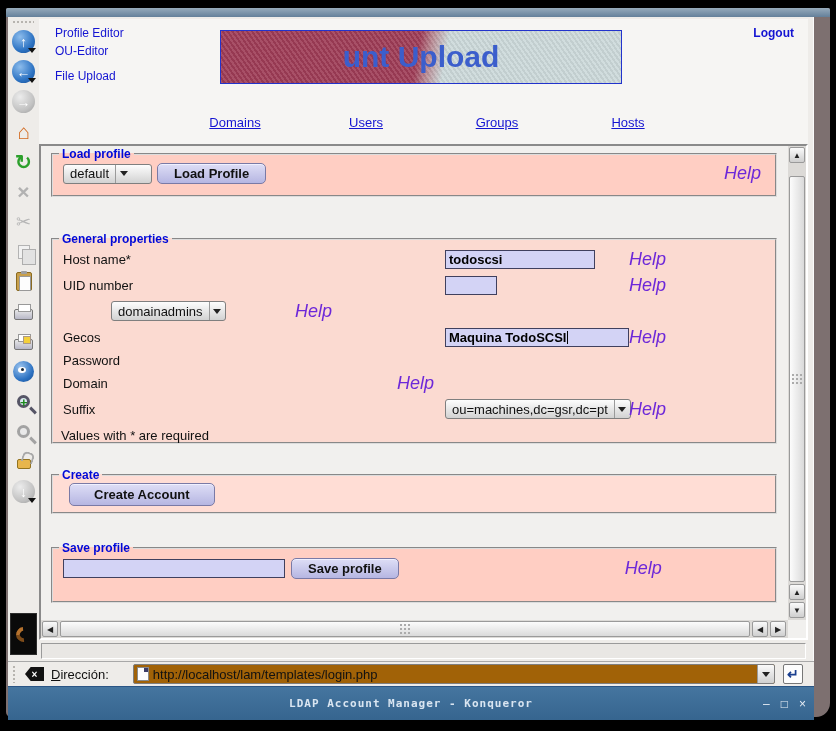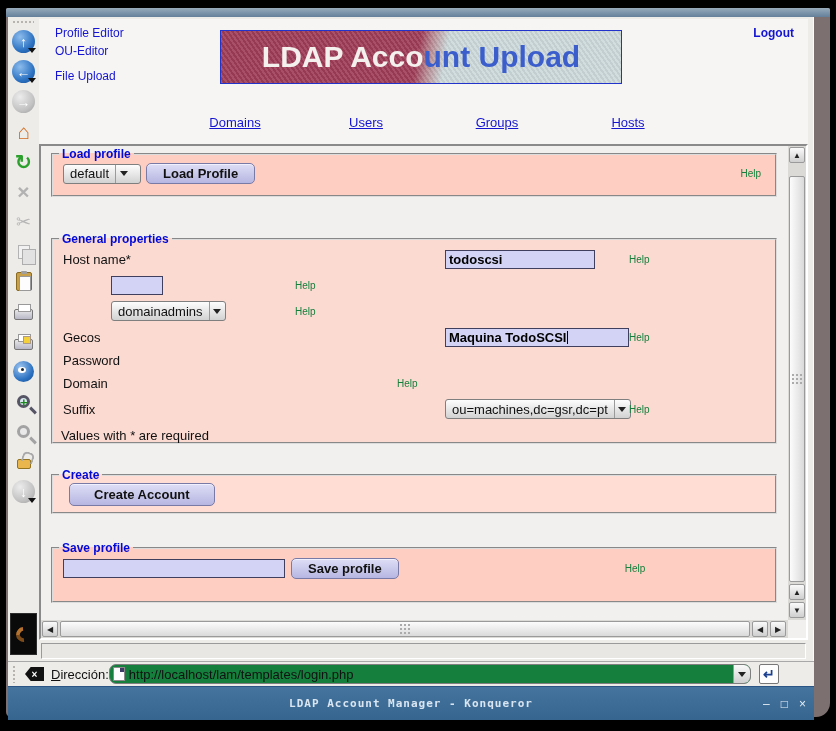--- a/index.html
+++ b/index.html
@@ -88,21 +88,21 @@
   legend { color:#0009d8; font-weight:bold; font-size:12px; margin-left:6px; padding:0 3px; }
   .fs-load   { top:1px;  height:50px; background:#ffcec3; }
   .fs-gen    { top:86px; height:212px; background:#fbdad1; }
   .fs-create { top:322px; height:46px; background:#ffddd5; }
   .fs-save   { top:395px; height:62px; background:#ffcec3; }
   fieldset { background-clip:padding-box; }
 
   .row { display:flex; align-items:center; padding-left:10px; }
   .lbl { width:334px; font-size:13px; color:#111; }
   .ctl { width:232px; display:flex; align-items:center;padding-left:48px; }
-  .help { color:#15803d; font-size:10px; cursor:pointer; }
+  .help { color:#6d28d9; font-size:18px; cursor:pointer;font-style:italic; }
 
   .tinput { background:#d3d3f5; border:1px solid #40405e; height:19px; display:inline-flex;
       align-items:center; padding:0 3px; font-size:13px; font-weight:bold; color:#000; cursor:text; }
   .caret { display:inline-block; width:1px; height:13px; background:#000; margin-left:1px; }
   .kselect { display:inline-flex; align-items:center; height:20px;
       background:linear-gradient(#fdfdfd,#d2d2d2); border:1px solid #7f7f7f; border-radius:3px;
       font-size:13px; color:#111; padding-left:6px; cursor:pointer; }
   .kselect .arr { width:16px; align-self:stretch; margin-left:6px; border-left:1px solid #9a9a9a;
       display:flex; align-items:center; justify-content:center; }
   .kselect .arr::before { content:""; border-left:4px solid transparent; border-right:4px solid transparent; border-top:5px solid #222; }
@@ -130,22 +130,22 @@
       border-bottom:1px solid #fff; border-right:1px solid #fff; }
   .address-bar { position:absolute; left:0; top:644px; width:806px; height:25px;
       border-top:1px solid #a8a8a8; background:#eeece9; display:flex; align-items:center; }
   .ab-handle { width:5px; height:18px; margin-left:4px;
       background-image:radial-gradient(#b7b4af 1px, transparent 1.3px); background-size:4px 4px; }
   .clear-ic { position:relative; width:19px; height:14px; margin-left:8px; background:#111;
       clip-path:polygon(0 50%, 30% 0, 100% 0, 100% 100%, 30% 100%); display:flex; align-items:center;
       justify-content:center; color:#fff; font-size:10px; font-weight:bold; cursor:pointer; }
   .ab-label { margin-left:7px; font-size:13px; color:#111; }
   .ab-label u { text-decoration:underline; }
-  .url-combo { display:flex; align-items:center; margin-left:0; width:642px; height:20px;
-      background:#15803d; border:1px solid #7f7f7f; border-radius:7px; overflow:hidden; cursor:text; }
+  .url-combo { display:flex; align-items:center; margin-left:24px; width:642px; height:20px;
+      background:#a16207; border:1px solid #7f7f7f; border-radius:2px; overflow:hidden; cursor:text; }
   .doc-ic { position:relative; width:12px; height:14px; background:#fdfdfd; border:1px solid #8a8a8a;
       margin:0 4px 0 3px; flex:none; }
   .doc-ic::after { content:""; position:absolute; right:0; top:0; width:4px; height:4px; background:#3c3c66; }
   .url-text { font-size:13px; color:#111; white-space:nowrap; }
   .combo-arr { margin-left:auto; width:17px; align-self:stretch; border-left:1px solid #9a9a9a;
       background:linear-gradient(#fafafa,#d0d0d0); display:flex; align-items:center; justify-content:center; cursor:pointer; }
   .combo-arr::before { content:""; border-left:4px solid transparent; border-right:4px solid transparent; border-top:5px solid #222; }
   .go-btn { position:relative; width:20px; height:20px; margin-left:8px; background:#fdfdfd;
       border:1px solid #777; border-radius:2px; display:flex; align-items:center; justify-content:center;
       color:#1a3f8f; font-size:14px; font-weight:bold; cursor:pointer; }
@@ -212,56 +212,56 @@
           <i></i>
         </div>
     </div>
 
     <div class="header-frame">
       <span class="hlink" style="top:7px">Profile Editor</span>
       <span class="hlink" style="top:25px">OU-Editor</span>
       <span class="hlink" style="top:50px">File Upload</span>
       <span class="logout">Logout</span>
       <div class="banner">
-        <b class="bl">LDAP Acco</b>
           <b class="br">unt Upload</b>
       </div>
       <span class="nav-link" style="left:196px">Domains</span>
       <span class="nav-link" style="left:327px">Users</span>
       <span class="nav-link" style="left:458px">Groups</span>
       <span class="nav-link" style="left:589px">Hosts</span>
     </div>
 
     <div class="main-frame">
       <div class="mf-content">
 
         <fieldset class="fs-load">
           <legend>Load profile</legend>
           <div class="row" style="margin-top:2px">
-            <span class="kselect" style="width:78px">
+            <span class="kselect" style="width:89px">
               <span>default</span>
                 <span class="arr"></span>
             </span>
             <button class="kbtn" style="margin-left:5px">Load Profile</button>
             <span class="help" style="margin-left:auto;margin-right:14px">Help</span>
           </div>
         </fieldset>
 
         <fieldset class="fs-gen">
           <legend>General properties</legend>
           <div class="row" style="height:26px">
             <span class="lbl">Host name*</span>
             <span class="ctl">
                 <span class="tinput" style="width:150px">
                   <span>todoscsi</span>
                 </span>
               </span>
             <span class="help">Help</span>
           </div>
           <div class="row" style="height:26px">
+            <span class="lbl">UID number</span>
             <span class="ctl">
                 <span class="tinput" style="width:52px">
                   <span></span>
                 </span>
               </span>
             <span class="help">Help</span>
           </div>
           <div class="row" style="height:26px">
             <span class="ctl">
                 <span class="kselect">

